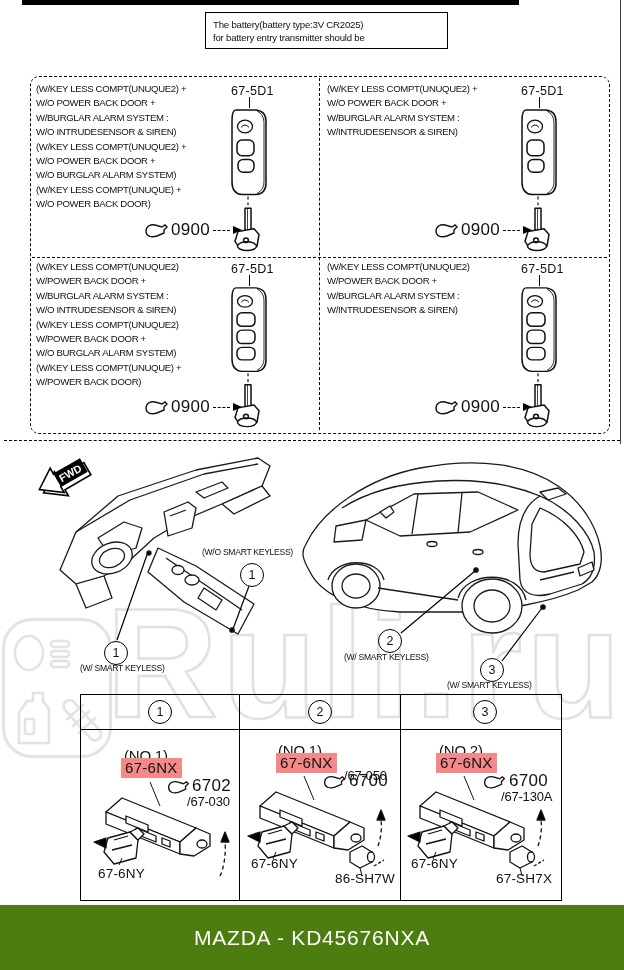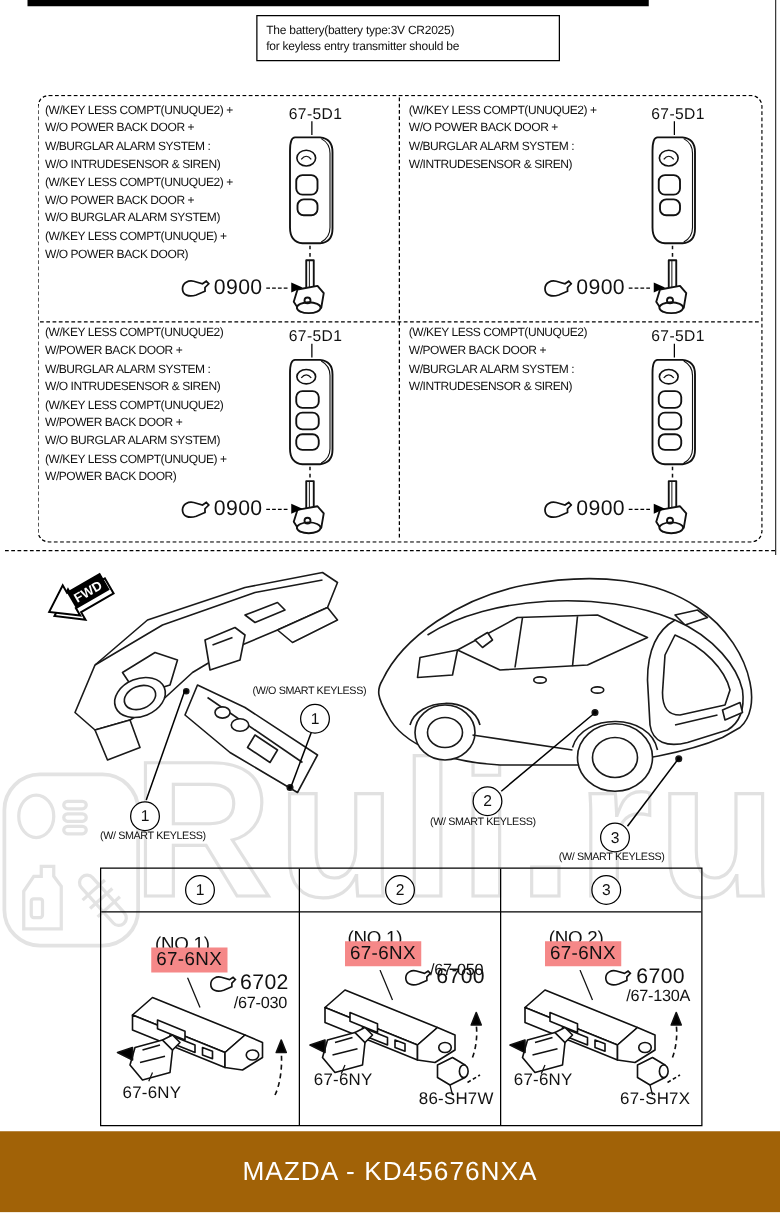--- a/index.html
+++ b/index.html
@@ -72,21 +72,21 @@
         </g>
       </svg>
     </div>
   </div>
 
   <div class="abs topbar z2"></div>
   <div class="abs rightedge z2"></div>
 
   <div class="abs notebox z2">
     <div>The battery(battery type:3V CR2025)</div>
-    <div>for keyless entry transmitter should be</div>
+    <div>for battery entry transmitter should be</div>
   </div>
 
   <div class="abs dashbox z1"></div>
   <div class="abs vdiv z1"></div>
   <div class="abs hdiv z1"></div>
 
   <div class="abs cond z2" style="left:36px;top:82px;">(W/KEY LESS COMPT(UNUQUE2) +
  W/O POWER BACK DOOR +
  W/BURGLAR ALARM SYSTEM :
  W/O INTRUDESENSOR &amp; SIREN)
@@ -406,17 +406,17 @@
     </g>
   </svg>
   <svg class="abs z2" style="left:482px;top:774px;" width="24" height="15" viewBox="0 0 24 16">
       <path d="M2 9 C2 4 7 2 11 3 L18 5 L21 3 L23 5 L20 8 L20 11 L13 14 C7 16 2 14 2 9 Z" fill="none" stroke="#111" stroke-width="1.4"></path>
     </svg>
   <div class="abs codebig" style="left:509px;top:771px;">6700</div>
   <div class="abs codesub" style="left:501px;top:789px;">/67-130A</div>
   <div class="abs blabel" style="left:411px;top:856px;">67-6NY</div>
   <div class="abs blabel" style="left:496px;top:871px;">67-SH7X</div>
 
-  <div class="abs footer" style="background-color: #a16207;">
+  <div class="abs footer" style="background-color: #4d7c0f;">
     <span>MAZDA - KD45676NXA</span>
   </div>
 
 </div>
 
 </body></html>

